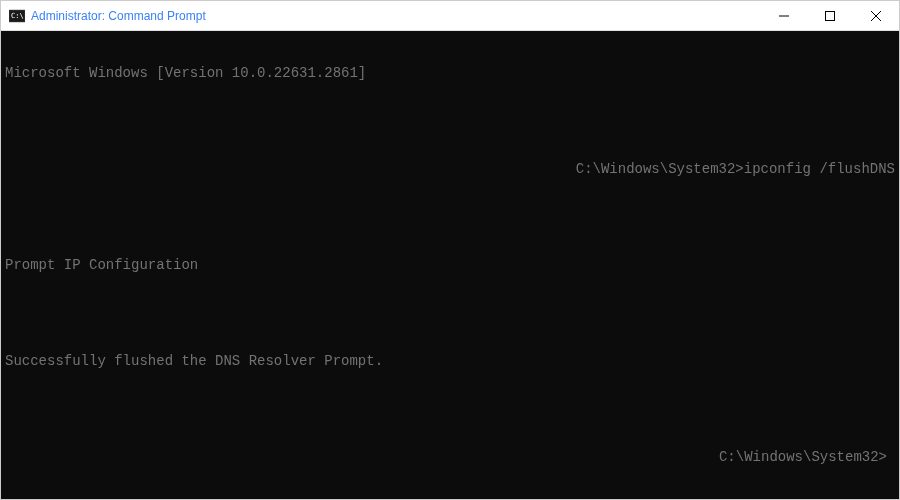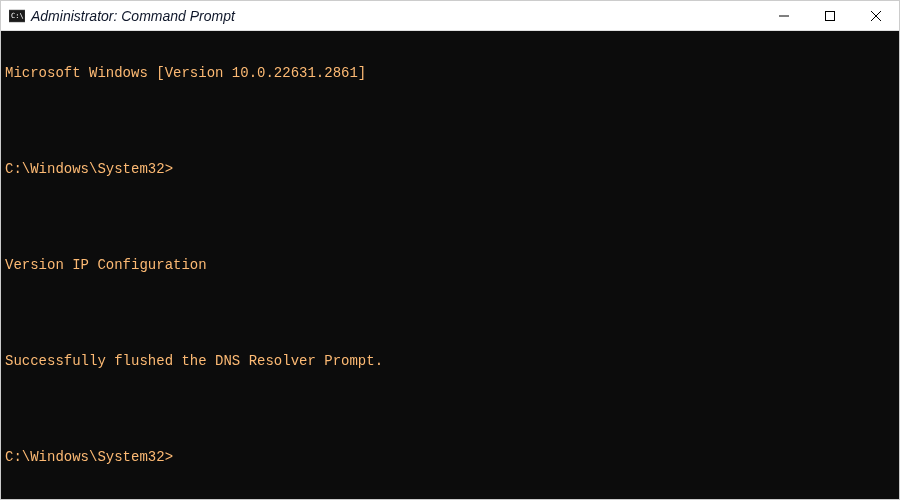--- a/index.html
+++ b/index.html
@@ -35,24 +35,23 @@
       margin-right: 6px;
       display: flex;
       align-items: center;
       justify-content: center;
     }
     .titlebar-icon svg {
       width: 16px;
       height: 16px;
     }
     .titlebar-title {
-      font-size: 14px;
-      color: #0f172a;
+      font-size: 12px;
+      color: #3b82f6;
       flex: 0 0 auto;
-      font-style: italic;
     }
     .titlebar-spacer {
       flex: 1;
     }
     .titlebar-buttons {
       display: flex;
       height: 100%;
     }
     .titlebar-btn {
       width: 46px;
@@ -63,33 +62,34 @@
       color: #000000;
       font-size: 10px;
     }
     .titlebar-btn svg {
       width: 10px;
       height: 10px;
     }
     .terminal {
       flex: 1;
       background: #0c0c0c;
-      color: #fdba74;
+      color: #737373;
       font-family: Consolas, "Courier New", monospace;
       font-size: 14px;
       line-height: 16px;
       padding: 2px 4px;
       white-space: pre;
       overflow: hidden;
     }
     .terminal-line {
       min-height: 16px;
     }
     .prompt-line {
       display: flex;
+      justify-content: flex-end;
     }
     .prompt {
       white-space: pre;
     }
     .command {
       white-space: pre;
     }
     .cursor {
       display: inline-block;
       width: 8px;
@@ -125,21 +125,21 @@
         <svg viewBox="0 0 10 10">
           <line x1="0" y1="0" x2="10" y2="10" stroke="#000" stroke-width="1"></line>
           <line x1="10" y1="0" x2="0" y2="10" stroke="#000" stroke-width="1"></line>
         </svg>
       </div>
     </div>
   </div>
   <div class="terminal">
     <div class="terminal-line">Microsoft Windows [Version 10.0.22631.2861]</div>
     <div class="terminal-line"></div>
-    <div class="terminal-line prompt-line"><span class="prompt">C:\Windows\System32&gt;</span></div>
+    <div class="terminal-line prompt-line"><span class="prompt">C:\Windows\System32&gt;</span><span class="command">ipconfig /flushDNS</span></div>
     <div class="terminal-line"></div>
-    <div class="terminal-line">Version IP Configuration</div>
+    <div class="terminal-line">Prompt IP Configuration</div>
     <div class="terminal-line"></div>
     <div class="terminal-line">Successfully flushed the DNS Resolver Prompt.</div>
     <div class="terminal-line"></div>
     <div class="terminal-line prompt-line"><span class="prompt">C:\Windows\System32&gt;</span><span class="cursor"></span></div>
   </div>
 </div>
 
 </body></html>

